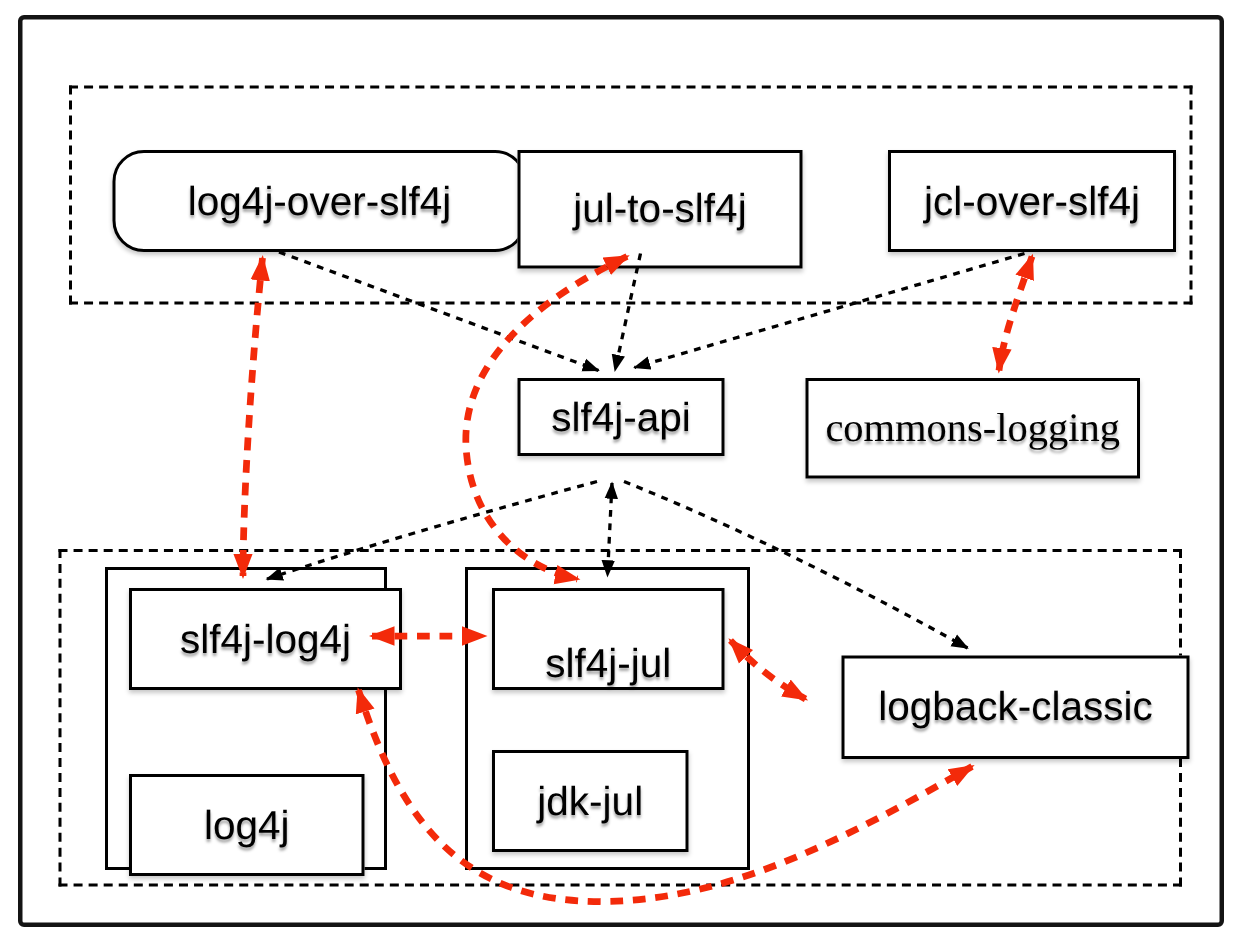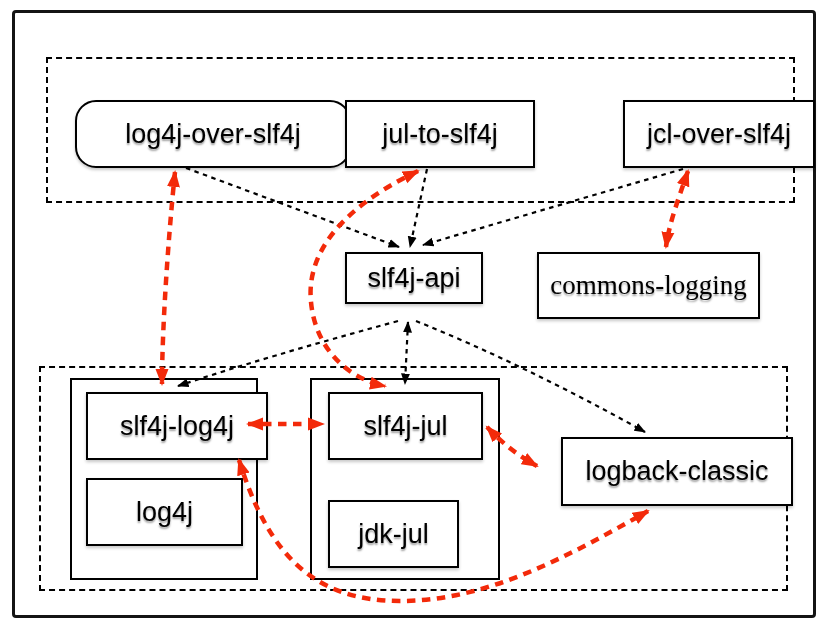--- a/index.html
+++ b/index.html
@@ -22,27 +22,27 @@
   .cont-left{left:70px;top:378px;width:188px;height:202px;}
   .cont-mid{left:310px;top:378px;width:190px;height:202px;}
   .node{
     position:absolute;border:2.5px solid #000;box-sizing:border-box;background:#ffffff;
     display:flex;align-items:center;justify-content:center;
     font-size:27px;color:#000;letter-spacing:0px;
     box-shadow:0 2px 3px rgba(0,0,0,0.22);
   }
   .node span{text-shadow:0 2px 2px rgba(0,0,0,0.38);white-space:nowrap;}
   .n-log4j-over{left:75px;top:100px;width:276px;height:68px;border-radius:21px;}
-  .n-jul-to{left:345px;top:100px;width:190px;height:68px;}
-  .n-jcl-over{left:592px;top:100px;width:192px;height:68px;margin-left:31px;}
+  .n-jul-to{left:345px;top:100px;width:190px;height:79px;}
+  .n-jcl-over{left:592px;top:100px;width:192px;height:68px;}
   .n-api{left:345px;top:252px;width:138px;height:52px;}
   .n-commons{left:537px;top:252px;width:223px;height:67px;font-family:Liberation Serif, serif;}
   .n-slf4j-log4j{left:86px;top:392px;width:182px;height:68px;}
-  .n-log4j{left:86px;top:478px;width:157px;height:68px;text-align:center;}
-  .n-slf4j-jul{left:328px;top:392px;width:155px;height:68px;}
+  .n-log4j{left:86px;top:516px;width:157px;height:68px;text-align:center;}
+  .n-slf4j-jul{left:328px;top:392px;width:155px;height:68px;align-items:flex-end;}
   .n-jdk-jul{left:328px;top:500px;width:131px;height:68px;}
   .n-logback{left:561px;top:437px;width:232px;height:69px;}
   .arrows{
     position:absolute;left:0;top:0;width:833px;height:630px;pointer-events:none;
   }
 </style>
 </head>
 <body>
 
 <div class="canvas">

